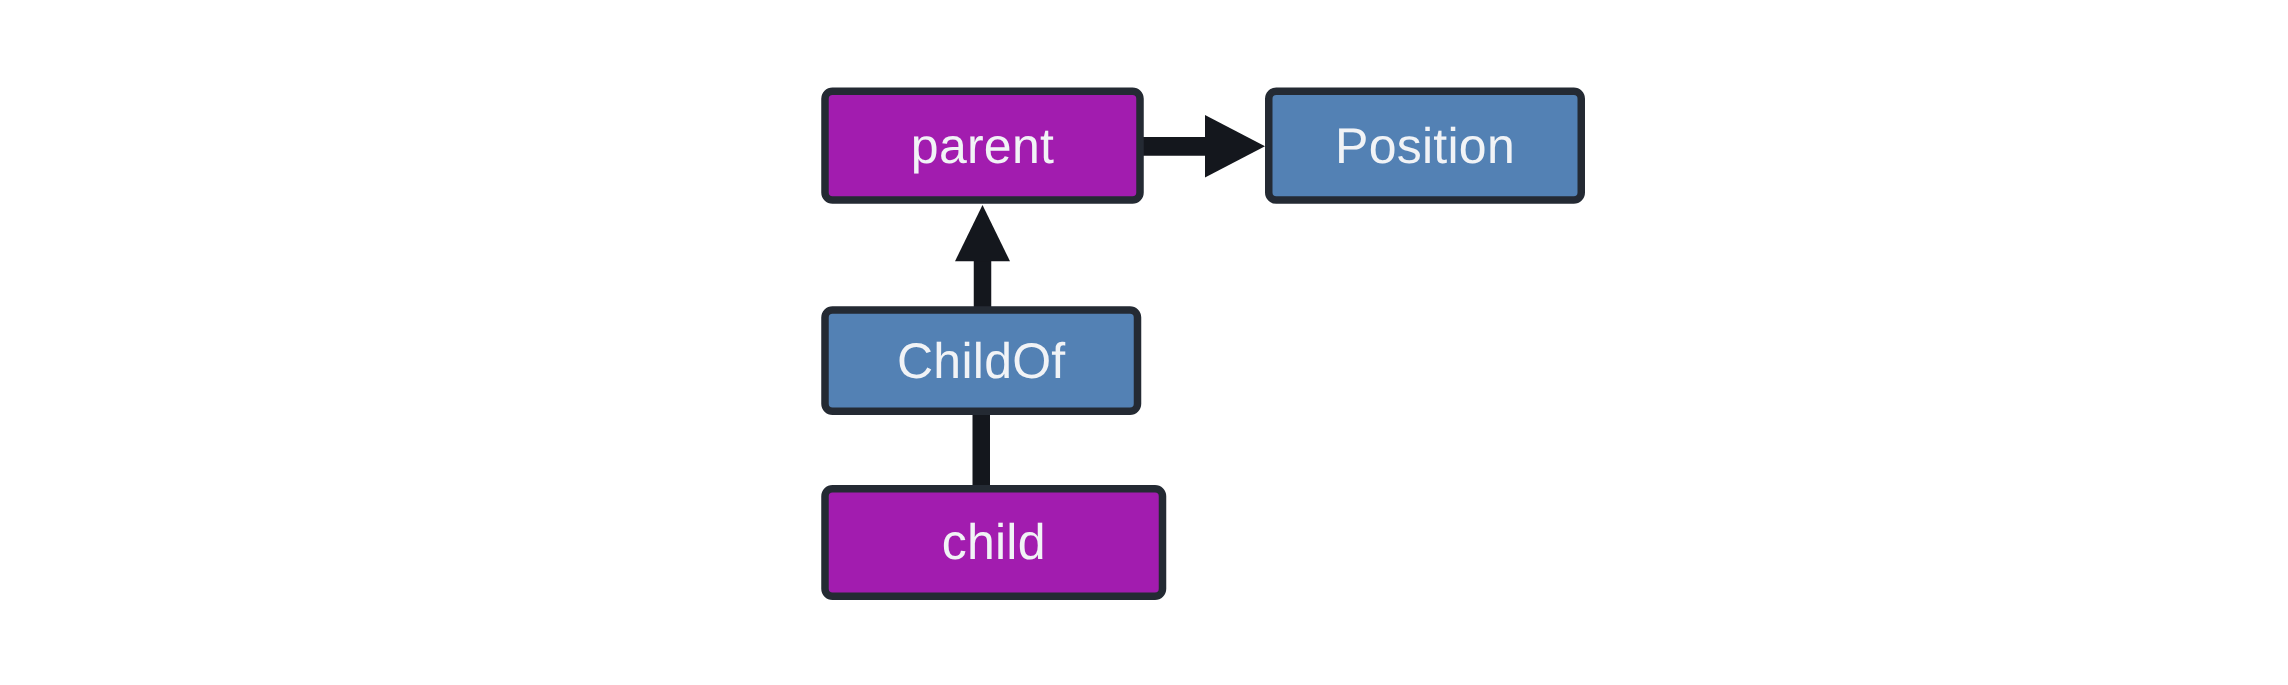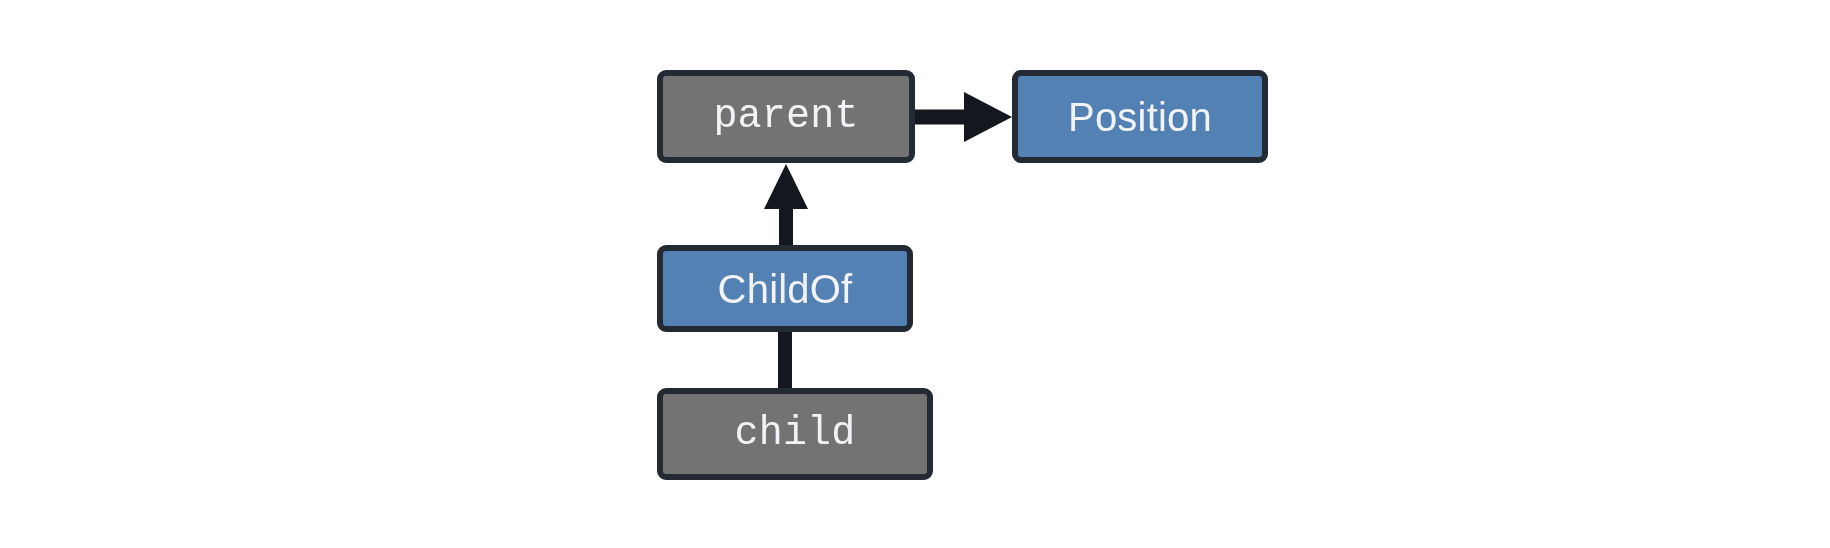--- a/index.html
+++ b/index.html
@@ -38,21 +38,21 @@
   }
   .node-label {
     color: #f1f3f6;
     font-size: 40px;
     font-weight: 400;
     line-height: 1;
     letter-spacing: 0.2px;
     white-space: nowrap;
     user-select: none;
   }
-  .node.entity { background: #737373; font-family: Liberation Mono, monospace; }
+  .node.entity { background: #a21caf; }
   .node.component { background: #5381b4; }
 
   #node-parent   { left: 657px; top: 70px;  width: 258px; height: 93px; }
   #node-position { left: 1012px; top: 70px; width: 256px; height: 93px; }
   #node-childof  { left: 657px; top: 245px; width: 256px; height: 87px; }
   #node-child    { left: 657px; top: 388px; width: 276px; height: 92px; }
 </style>
 </head>
 <body>
 

